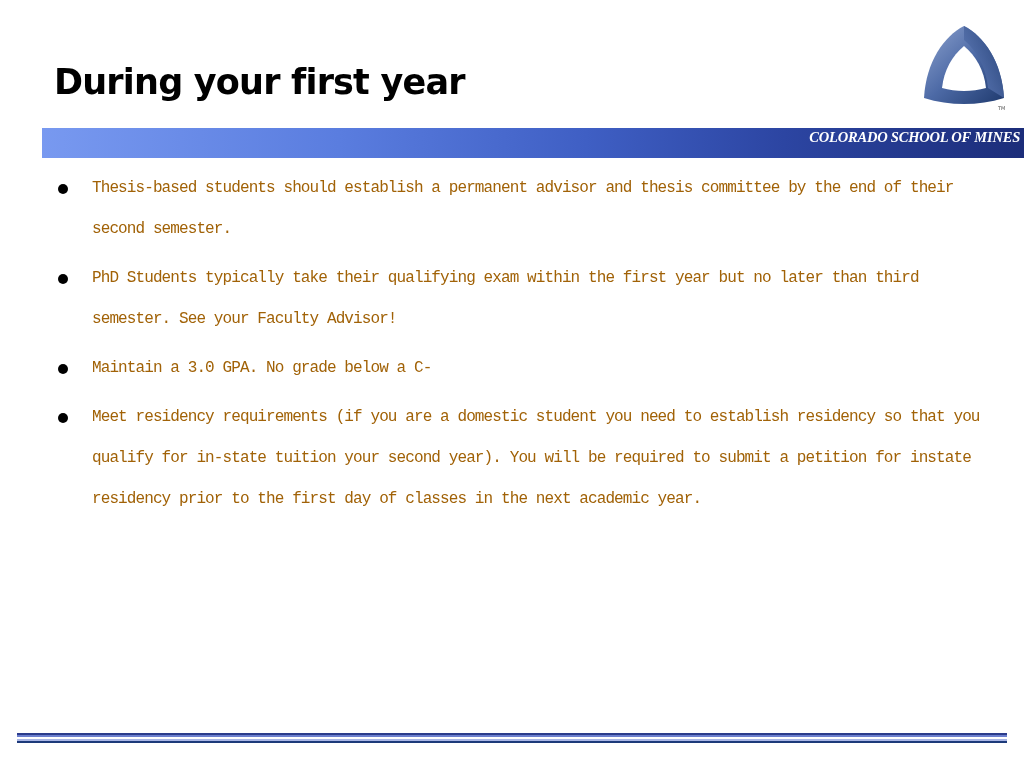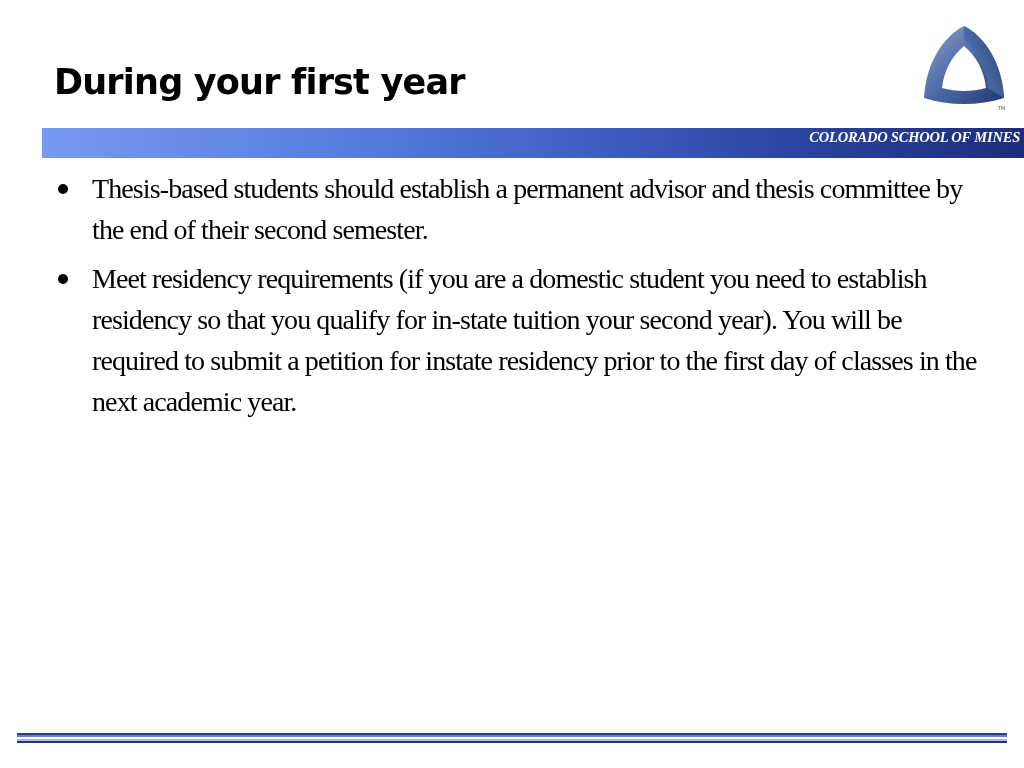--- a/index.html
+++ b/index.html
@@ -61,27 +61,27 @@
       left: 54px;
       top: 168px;
       width: 930px;
       margin: 0;
       padding: 0;
       list-style: none;
     }
     .bullet {
       position: relative;
       padding-left: 38px;
-      font-family: Liberation Serif, serif;
-      font-size: 28px;
+      font-family: Liberation Mono, monospace;
+      font-size: 16px;
       line-height: 41px;
       letter-spacing: -0.9px;
       word-spacing: 0px;
       margin-bottom: 8px;
-      color: #000000;
+      color: #a16207;
     }
     .bullet-dot {
       position: absolute;
       left: 4px;
       top: 16px;
       width: 10px;
       height: 10px;
       border-radius: 50%;
       background: #000000;
     }
@@ -131,20 +131,28 @@
   <span class="banner-text">COLORADO SCHOOL OF MINES</span>
 </div>
 
 <ul class="content">
   <li class="bullet">
     <span class="bullet-dot"></span>
     <span>Thesis-based students should establish a permanent advisor and thesis committee by the end of their second semester.</span>
   </li>
   <li class="bullet">
     <span class="bullet-dot"></span>
+    <span>PhD Students typically take their qualifying exam within the first year but no later than third semester. See your Faculty Advisor!</span>
+  </li>
+  <li class="bullet">
+    <span class="bullet-dot"></span>
+    <span>Maintain a 3.0 GPA. No grade below a C-</span>
+  </li>
+  <li class="bullet">
+    <span class="bullet-dot"></span>
     <span>Meet residency requirements (if you are a domestic student you need to establish residency so that you qualify for in-state tuition your second year). You will be required to submit a petition for instate residency prior to the first day of classes in the next academic year.</span>
   </li>
 </ul>
 
 <div class="footer-rule">
   <div class="l1"></div>
     <div class="l2"></div>
     <div class="l3"></div>
     <div class="l4"></div>
     <div class="l5"></div>

